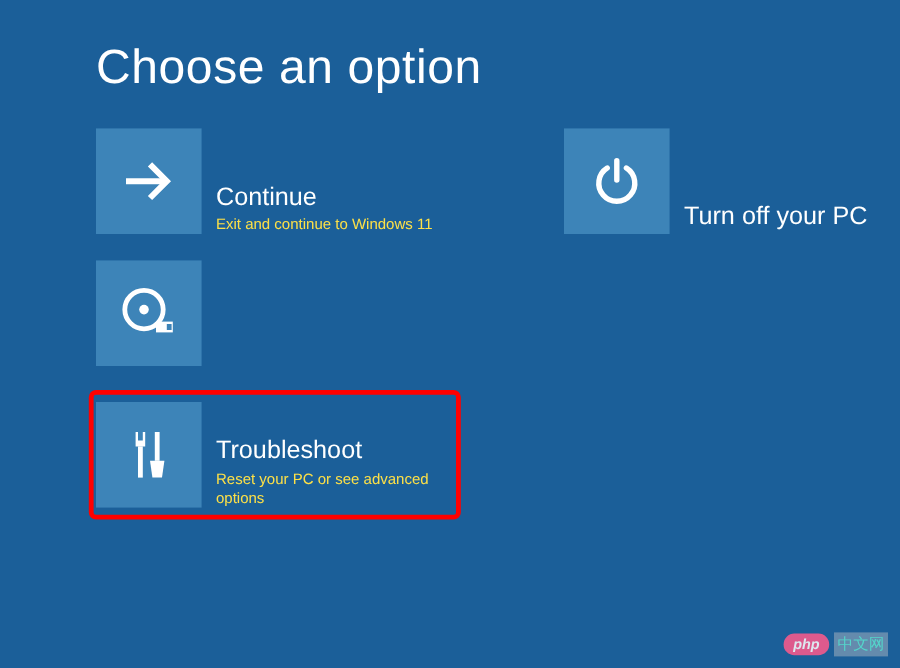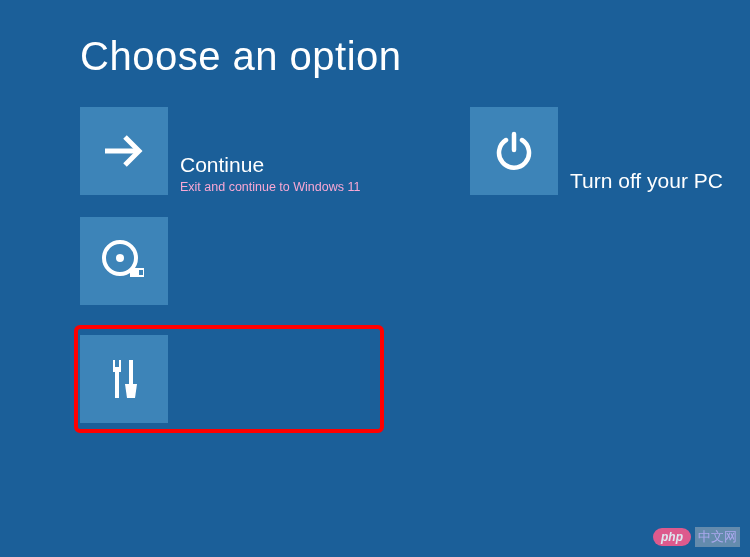--- a/index.html
+++ b/index.html
@@ -62,37 +62,37 @@
     }
     .option-title {
       font-size: 21px;
       font-weight: 300;
       margin-bottom: 3px;
       line-height: 1.1;
     }
     .option-desc {
       font-size: 12.5px;
       font-weight: 400;
-      color: #f9a8d4;
+      color: #fde047;
       line-height: 1.3;
       max-width: 210px;
     }
     .watermark {
       position: absolute;
       bottom: 10px;
       right: 10px;
       display: flex;
       align-items: center;
       gap: 4px;
       opacity: 0.85;
       padding-left: 28px;
     }
     .watermark-label {
       font-size: 13px;
-      color: #c4b5fd;
+      color: #5eead4;
       background: rgba(200,200,200,0.5);
       padding: 1px 3px;
     }
     .php-badge {
       background: #ff5a8c;
       color: #fff;
       border-radius: 12px;
       padding: 2px 8px;
       font-size: 12px;
       font-weight: bold;
@@ -142,20 +142,24 @@
         <div class="icon-box">
           <svg width="48" height="54" viewBox="0 0 48 54">
             <g fill="#ffffff">
               <rect x="15" y="20" width="4" height="26"></rect>
               <path d="M 13 8 L 13 20 L 21 20 L 21 8 L 19 8 L 19 15 L 15 15 L 15 8 Z"></path>
               <rect x="29" y="8" width="4" height="24"></rect>
               <path d="M 25 32 L 37 32 L 35 46 L 27 46 Z"></path>
             </g>
           </svg>
         </div>
+        <div class="option-text">
+          <div class="option-title">Troubleshoot</div>
+          <div class="option-desc">Reset your PC or see advanced options</div>
+        </div>
       </div>
 
     </div>
 
     <div class="column">
 
       <div class="option-tile">
         <div class="icon-box">
           <svg width="46" height="46" viewBox="0 0 46 46">
             <g stroke="#ffffff" stroke-width="4.5" fill="none" stroke-linecap="round">

